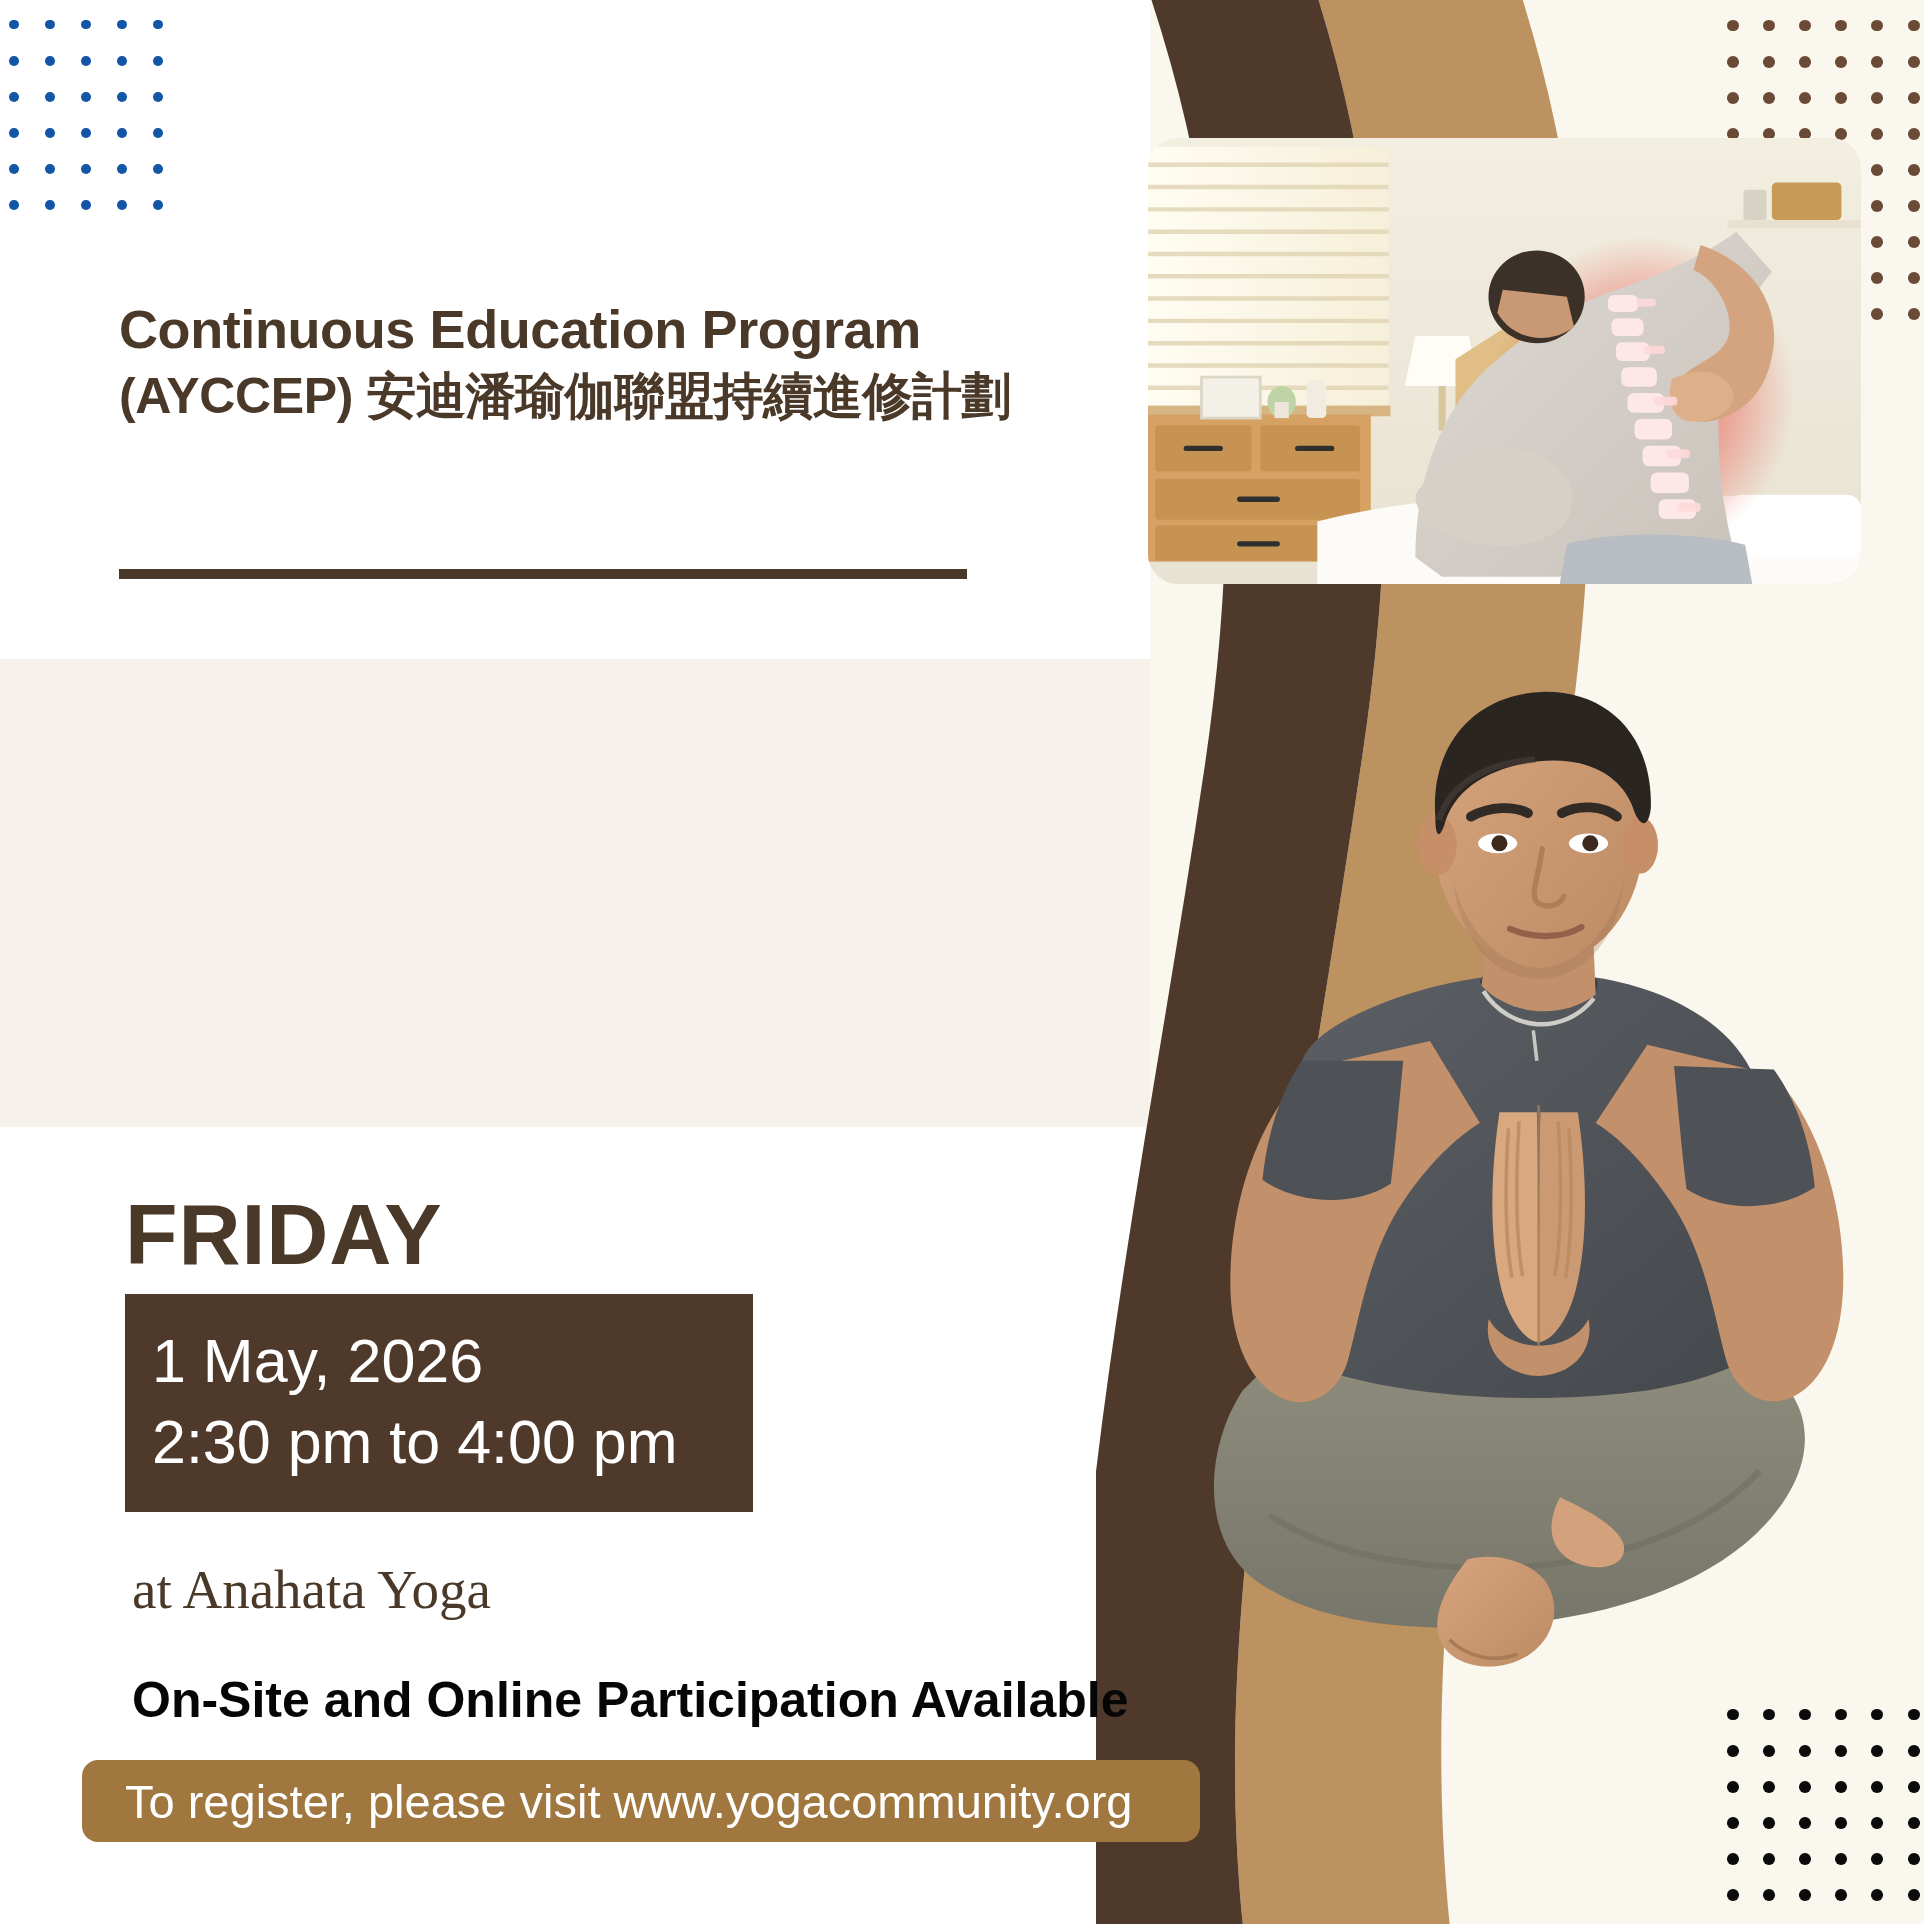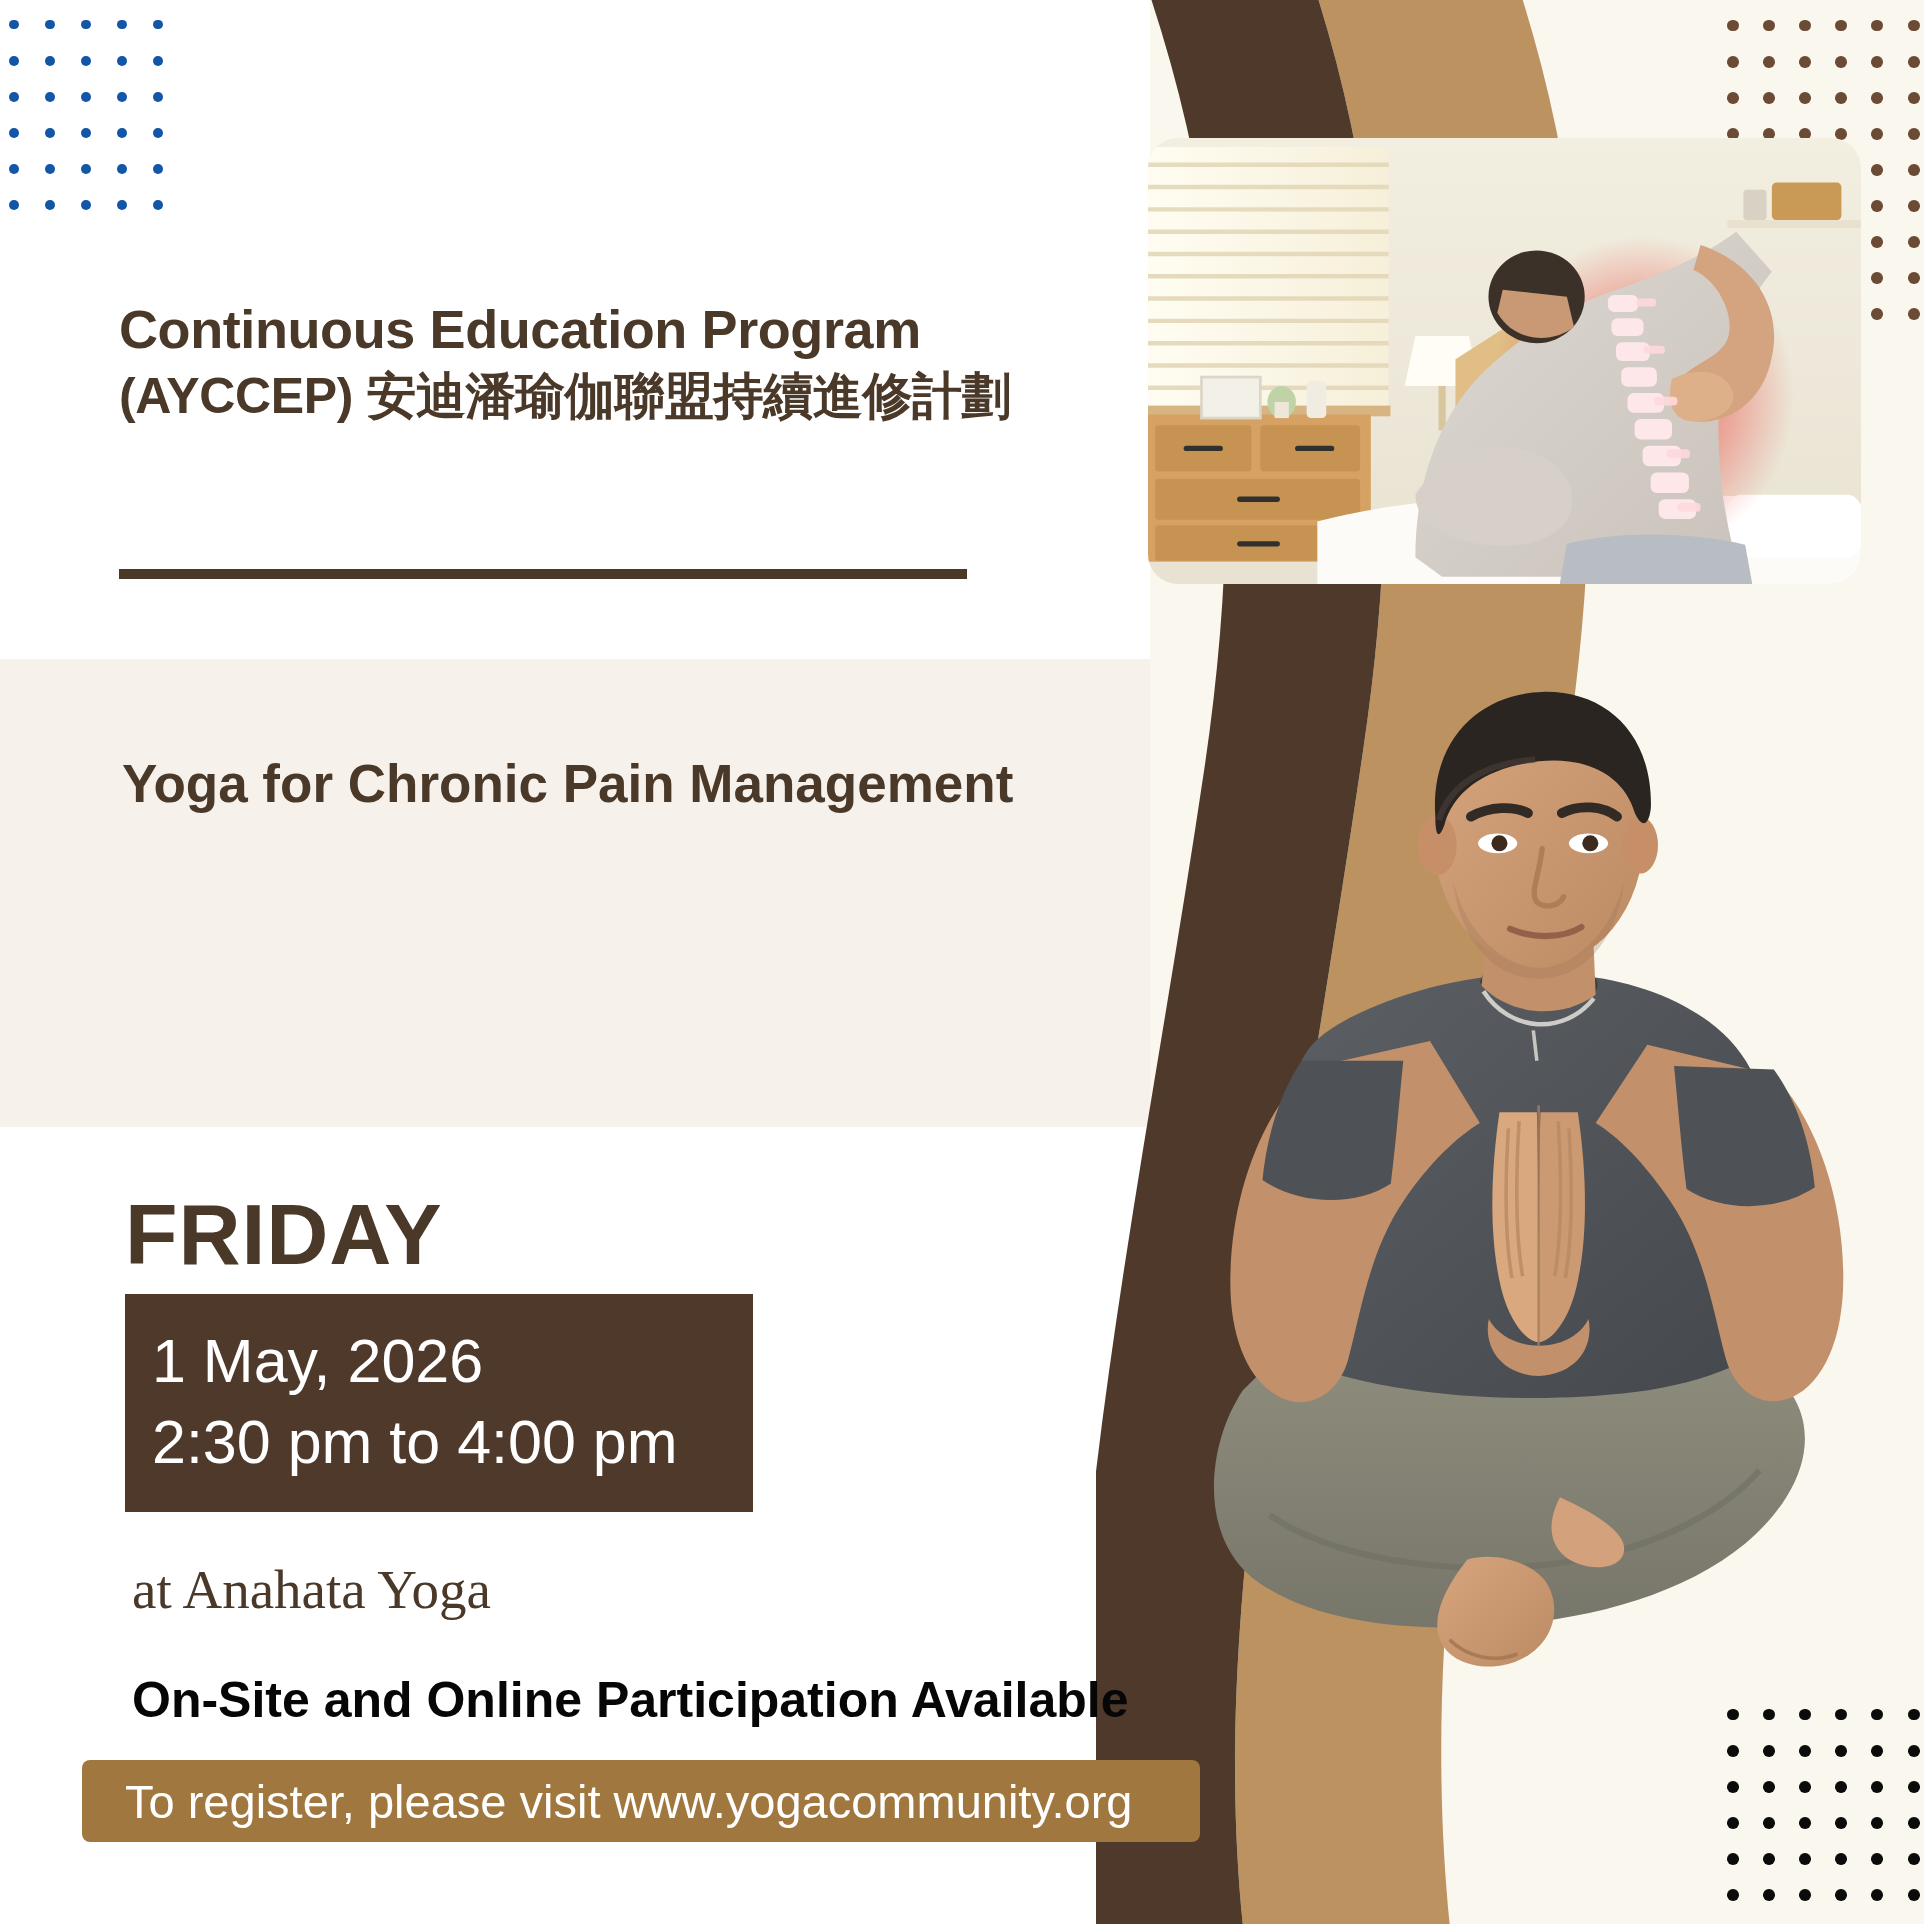--- a/index.html
+++ b/index.html
@@ -84,21 +84,21 @@
   .venue{
     position:absolute; left:132px; top:1558px;
     font-size:55px; color:#4A3828; font-weight:400;font-family:Liberation Serif, serif;
   }
   .participation{
     position:absolute; left:132px; top:1671px;
     font-size:50px; color:#060606; font-weight:bold;
   }
   .regbar{
     position:absolute; left:82px; top:1760px; width:1118px; height:82px;
-    background:#A0783F; border-radius:8px;
+    background:#A0783F; border-radius:16px;
   }
   .regbar span{
     position:absolute; left:43px; top:50%; transform:translateY(-50%);
     color:#FFFFFF; font-size:47px; font-weight:400;
   }
 
   
   .photo-pain{
     position:absolute; left:1148px; top:138px; width:713px; height:446px;
     border-radius:30px; overflow:hidden;
@@ -505,21 +505,20 @@
                C 408 822, 390 790, 396 760 Z" fill="#C2906A"></path>
     </svg>
   </div>
 
   <div class="header">
     <div class="h-line">Continuous Education Program</div>
     <div class="h-line sub">(AYCCEP) 安迪潘瑜伽聯盟持續進修計劃</div>
   </div>
   <div class="h-rule"></div>
 
-  <div class="ws-title">Yoga for Chronic Pain Management</div>
 
   <div class="day">FRIDAY</div>
   <div class="datebox">
     <div class="l">1 May, 2026</div>
     <div class="l">2:30 pm to 4:00 pm</div>
   </div>
   <div class="venue">at Anahata Yoga</div>
   <div class="participation">On-Site and Online Participation Available</div>
 
   <div class="regbar">

